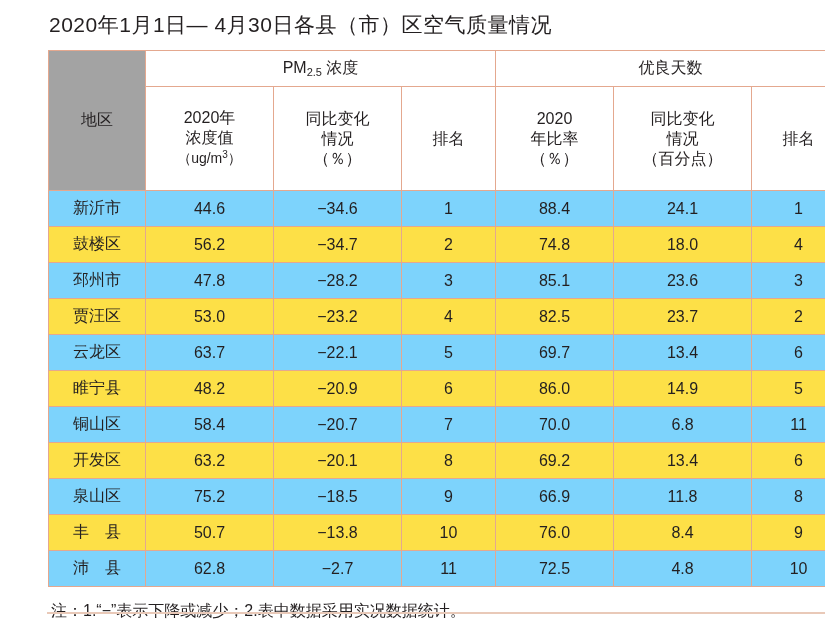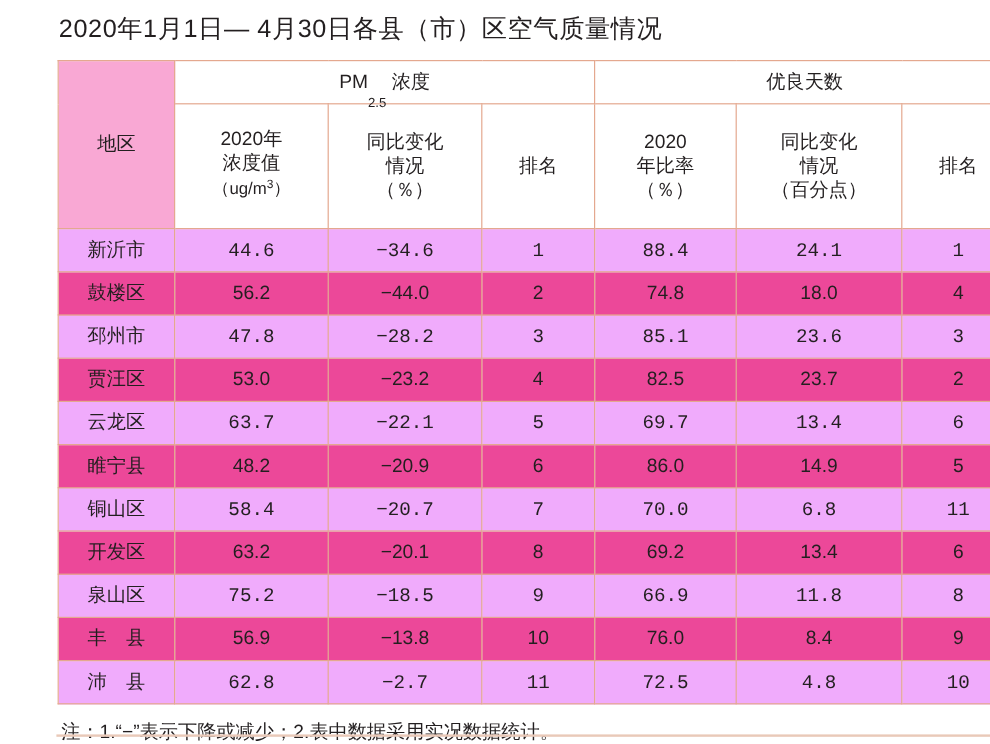--- a/index.html
+++ b/index.html
@@ -56,39 +56,39 @@
     background: #ffffff;
   }
   .hdr-sub {
     height: 104px;
     font-size: 15px;
     line-height: 20px;
     background: #ffffff;
   }
   .hdr-region {
     font-size: 17px;
-    background: #f9a8d4;
+    background: #a3a3a3;
   }
   .sub-line { display: block; }
   .unit { font-size: 14px; }
   sub {
     font-size: 11px;
     vertical-align: baseline;
     position: relative;
-    top: 16px;
+    top: 3px;
   }
   sup {
     font-size: 10px;
     vertical-align: baseline;
     position: relative;
     top: -5px;
   }
   tbody tr { height: 36px; }
-  tbody tr.odd td { background: #f0abfc; font-family: Liberation Mono, monospace; }
-  tbody tr.even td { background: #ec4899; }
+  tbody tr.odd td { background: #7dd3fc; }
+  tbody tr.even td { background: #fde047; }
   tbody td.region {
     font-size: 16px;
   }
   .note {
     margin: 12px 0 0 4px;
     font-size: 16px;
     line-height: 24px;
     color: #231f20;
     white-space: nowrap;
   }
@@ -157,21 +157,21 @@
         <td>44.6</td>
         <td>−34.6</td>
         <td>1</td>
         <td>88.4</td>
         <td>24.1</td>
         <td>1</td>
       </tr>
       <tr class="even">
         <td class="region">鼓楼区</td>
         <td>56.2</td>
-        <td>−44.0</td>
+        <td>−34.7</td>
         <td>2</td>
         <td>74.8</td>
         <td>18.0</td>
         <td>4</td>
       </tr>
       <tr class="odd">
         <td class="region">邳州市</td>
         <td>47.8</td>
         <td>−28.2</td>
         <td>3</td>
@@ -228,21 +228,21 @@
         <td class="region">泉山区</td>
         <td>75.2</td>
         <td>−18.5</td>
         <td>9</td>
         <td>66.9</td>
         <td>11.8</td>
         <td>8</td>
       </tr>
       <tr class="even">
         <td class="region">丰　县</td>
-        <td>56.9</td>
+        <td>50.7</td>
         <td>−13.8</td>
         <td>10</td>
         <td>76.0</td>
         <td>8.4</td>
         <td>9</td>
       </tr>
       <tr class="odd">
         <td class="region">沛　县</td>
         <td>62.8</td>
         <td>−2.7</td>

